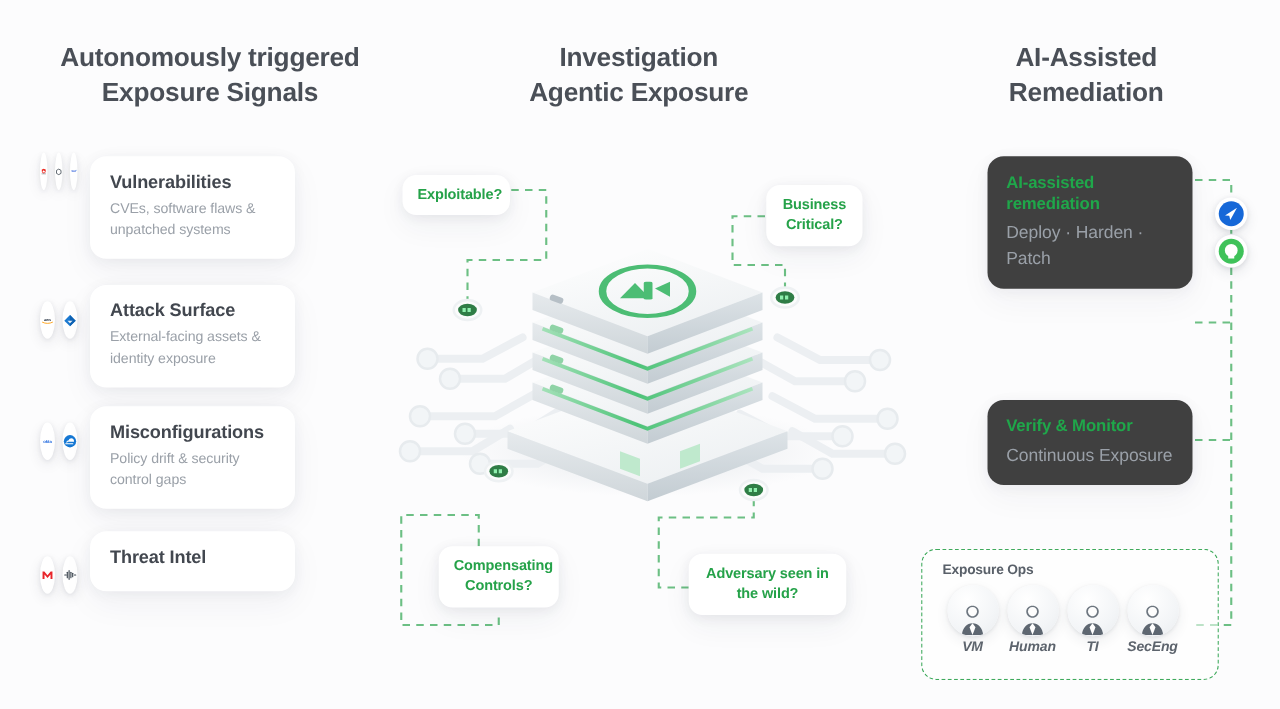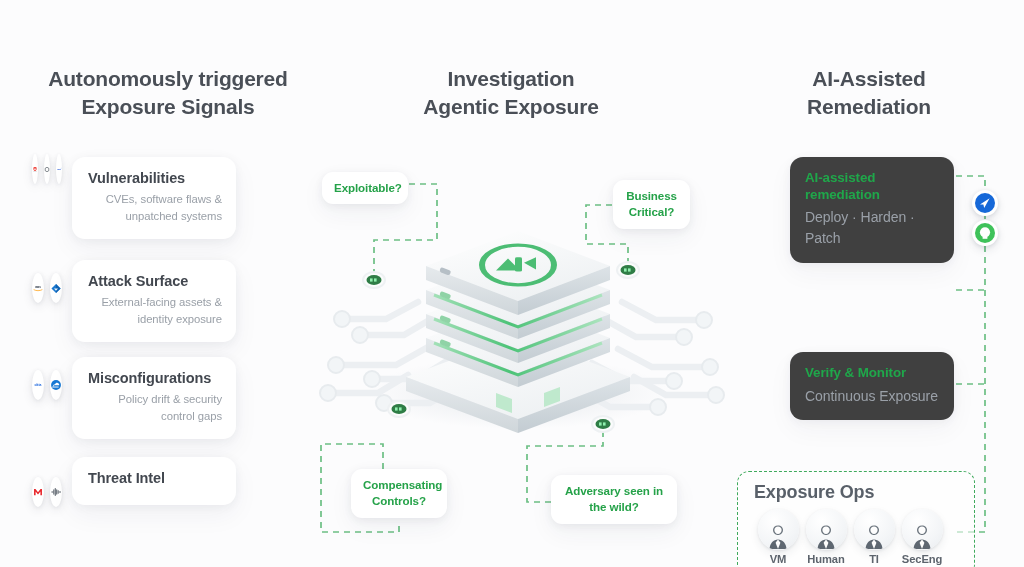--- a/index.html
+++ b/index.html
@@ -7,21 +7,21 @@
 
   body {
     width: 1024px;
     height: 567px;
     background: #fcfcfd;
     font-family: "Liberation Sans", sans-serif;
     overflow: hidden;
     position: relative;
   }
 
-  .stage { position: absolute; inset: 0; margin-top: 32px; }
+  .stage { position: absolute; inset: 0; }
 
   
   .col-title {
     position: absolute;
     text-align: center;
     font-size: 21px;
     font-weight: 700;
     line-height: 1.33;
     color: #4a4f57;
     letter-spacing: -0.2px;
@@ -47,21 +47,20 @@
     color: #42474f;
     line-height: 1.2;
     margin-bottom: 4px;
     letter-spacing: -0.1px;
   }
   .sig-card p {
     font-size: 11.3px;
     color: #9aa0a8;
     line-height: 1.48;
     letter-spacing: -0.05px;
-    text-align: right;
   }
 
   .sig-icons {
     position: absolute;
     left: 32px;
     width: 30px;
     display: flex;
     flex-direction: row;
     gap: 6px;
   }
@@ -143,27 +142,27 @@
   #exposure-ops {
     position: absolute;
     left: 737px; top: 439px;
     width: 238px; height: 105px;
     border: 1.6px dashed #3faa5c;
     border-radius: 12px;
     background: rgba(255,255,255,.55);
     padding: 10px 14px 0 16px;
   }
   #exposure-ops .ops-title {
-    font-size: 18px;
+    font-size: 11px;
     font-weight: 600;
     color: #596069;
     letter-spacing: -0.15px;
     margin-bottom: 6px;
   }
-  .ops-row { display: flex; gap: 4px; padding-left: 2px; }
+  .ops-row { display: flex; gap: 4px; padding-left: 2px; font-style: italic; }
   .ops-person { width: 44px; text-align: center; }
   .ops-avatar {
     width: 41px; height: 41px;
     margin: 0 auto 3px;
     border-radius: 50%;
     background: radial-gradient(circle at 38% 28%, #ffffff 0%, #f3f5f7 62%, #e9ecef 100%);
     box-shadow: 0 1px 3px rgba(40,48,70,.10), 0 4px 10px rgba(40,48,70,.08);
     display: flex; align-items: flex-end; justify-content: center;
     overflow: hidden;
   }

